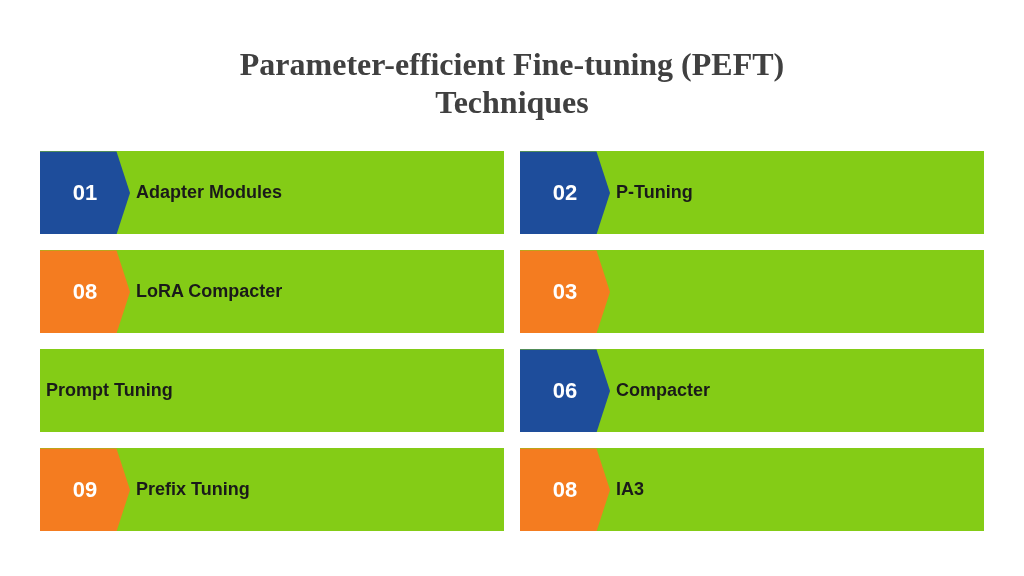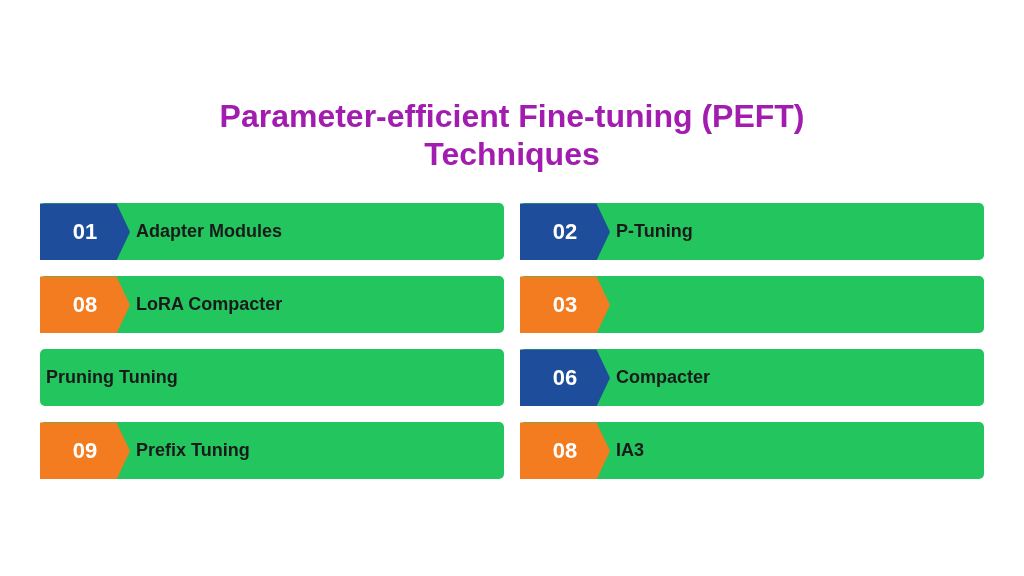--- a/index.html
+++ b/index.html
@@ -26,37 +26,38 @@
     }
 
     .title {
       font-size: 32px;
       font-weight: 900;
       color: #f47c20;
       line-height: 1.2;
     }
 
     .title span {
-      color: #a21caf;
+      color: #404040;
+      font-family: Liberation Serif, serif;
     }
 
     .grid {
       display: grid;
       grid-template-columns: 1fr 1fr;
       gap: 16px;
       width: 100%;
     }
 
     .card {
       display: flex;
       align-items: center;
-      background: #22c55e;
-      border-radius: 5px;
+      background: #84cc16;
+      border-radius: 0;
       overflow: visible;
-      height: 57px;
+      height: 83px;
       position: relative;
     }
 
     .number-badge {
       display: flex;
       align-items: center;
       justify-content: center;
       width: 90px;
       min-width: 90px;
       height: 100%;
@@ -103,21 +104,21 @@
       <span class="card-label">P-Tuning</span>
     </div>
     <div class="card">
       <div class="number-badge orange">08</div>
       <span class="card-label">LoRA Compacter</span>
     </div>
     <div class="card">
       <div class="number-badge orange">03</div>
     </div>
     <div class="card">
-      <span class="card-label">Pruning Tuning</span>
+      <span class="card-label">Prompt Tuning</span>
     </div>
     <div class="card">
       <div class="number-badge blue">06</div>
       <span class="card-label">Compacter</span>
     </div>
     <div class="card">
       <div class="number-badge orange">09</div>
       <span class="card-label">Prefix Tuning</span>
     </div>
     <div class="card">

